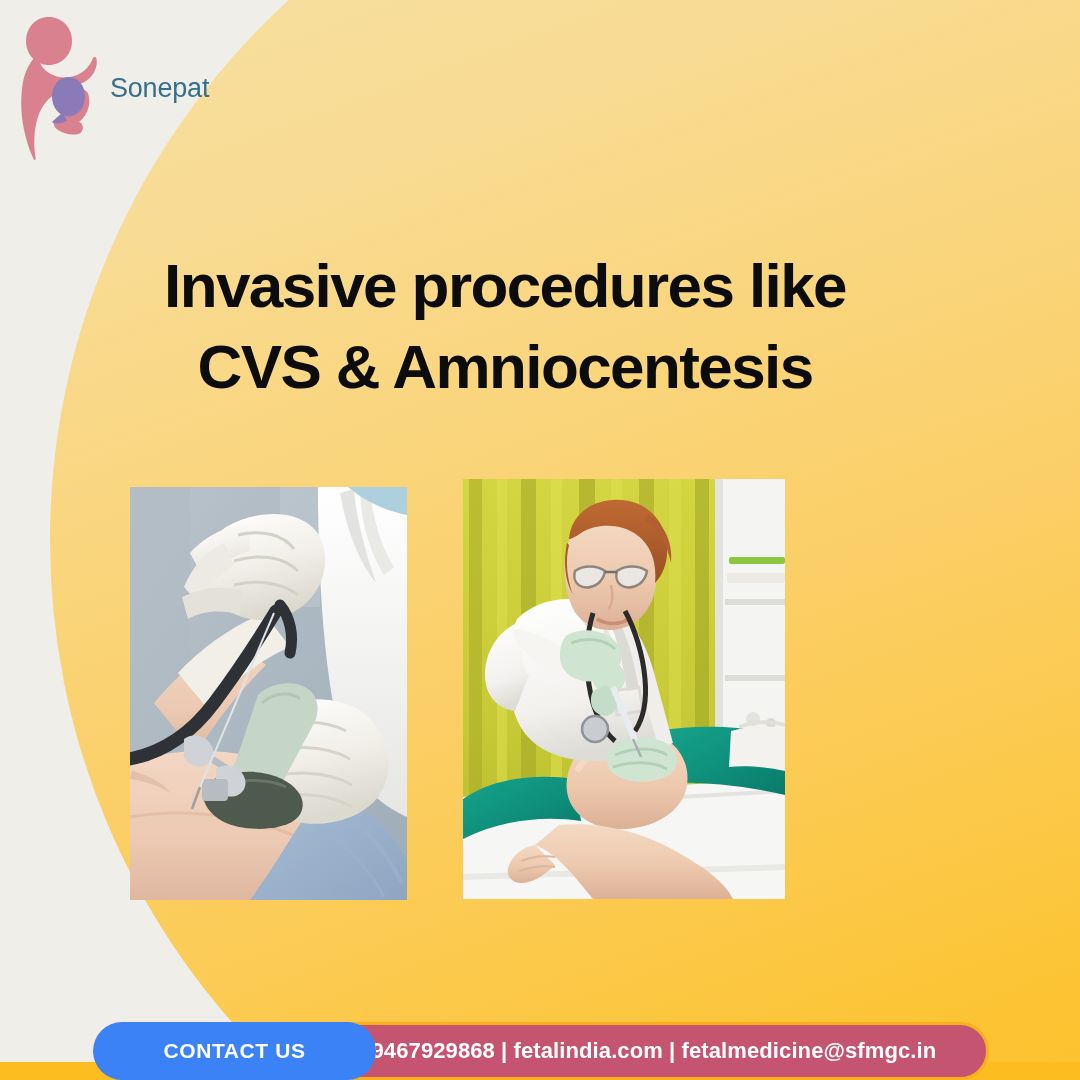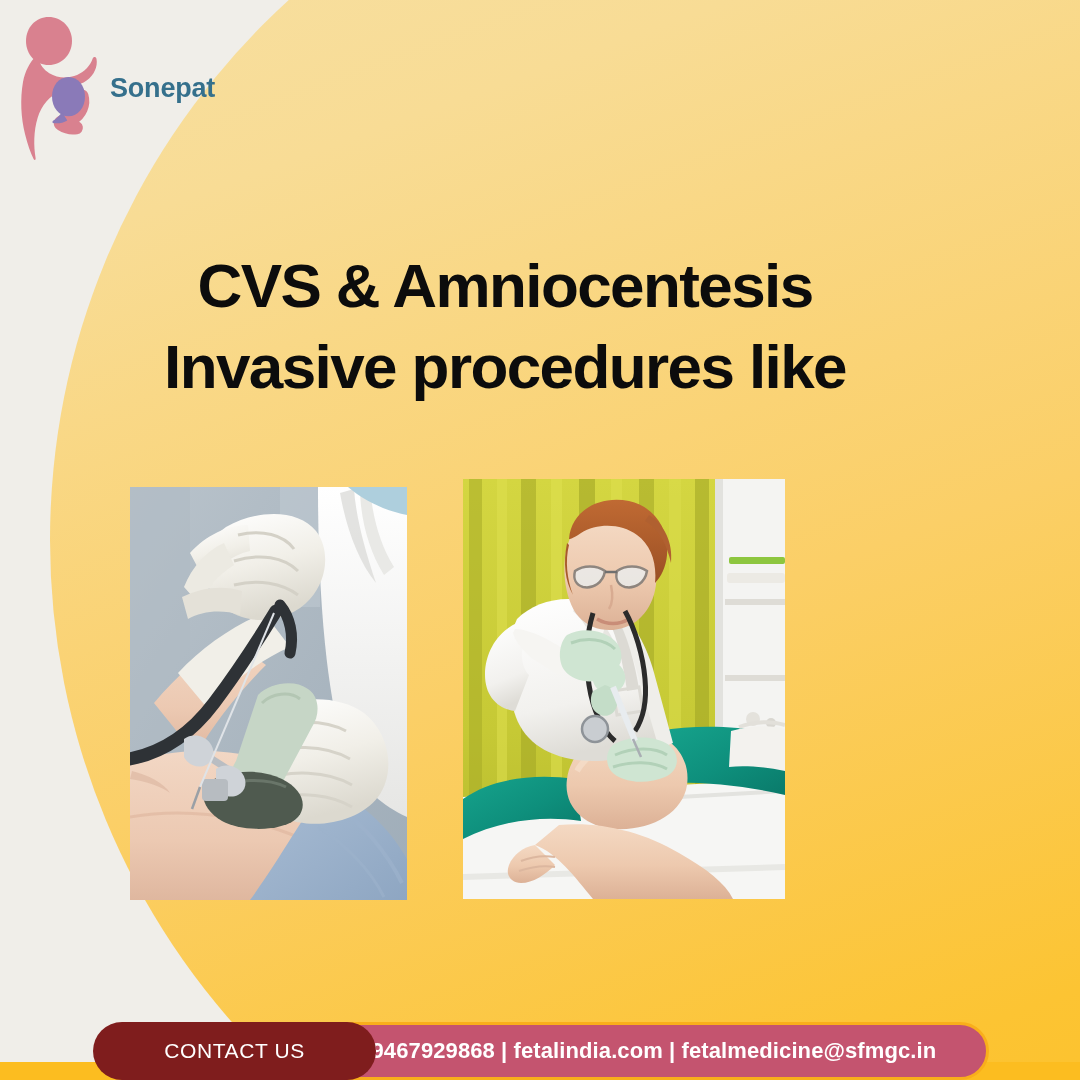--- a/index.html
+++ b/index.html
@@ -31,21 +31,21 @@
 
   
   .logo-block{
     position:absolute;left:10px;top:14px;
     display:flex;align-items:center;gap:4px;
   }
   .logo-mark{width:96px;height:148px;display:block;}
   .logo-text{
     display:flex;flex-direction:column;
     color:#35708c;
-    font-weight:bold;
+    font-weight:normal;
     font-size:27px;
     line-height:1.22;
     letter-spacing:-0.2px;
   }
 
   
   .headline{
     position:absolute;
     left:0;top:246px;width:1010px;
     text-align:center;
@@ -83,25 +83,25 @@
     display:flex;align-items:center;justify-content:center;
     color:#ffffff;
     font-weight:bold;
     font-size:22px;
     letter-spacing:0.1px;
     white-space:nowrap;
   }
   .contact-pill{
     position:absolute;left:0;top:0;
     width:283px;height:58px;
-    background:#7f1d1d;
+    background:#3b82f6;
     border-radius:29px;
     display:flex;align-items:center;justify-content:center;
     color:#ffffff;
-    font-weight:normal;
+    font-weight:bold;
     font-size:21px;
     letter-spacing:0.6px;
   }
 </style>
 </head>
 <body>
 
 <div class="canvas">
 
   <div class="yellow-blob"></div>
@@ -114,22 +114,22 @@
       <path d="M72 82c2.6 8.6-1.4 17.6-9.6 22.6-3 1.8-6.4 2.8-10 3-2 .2-2.6 2-1 3 4.4 2.8 9.6 4 15 3.2" fill="none" stroke="#d9818f" stroke-width="13" stroke-linecap="round"></path>
       <path d="M75 82.5c0 11.2-7.2 19.8-16.5 19.8-9.3 0-16.5-8.6-16.5-19.8s7.2-19.5 16.5-19.5c9.3 0 16.5 8.3 16.5 19.5z" fill="#8a7ab8"></path>
       <path d="M52 98c-2.5 4-5.5 6.8-8.6 8.4-1.5.8-1.2 2.6.5 2.8 4.6.6 9.4-.4 13.4-2.8z" fill="#8a7ab8"></path>
     </svg>
     <div class="logo-text">
       <span>Sonepat</span>
     </div>
   </div>
 
   <div class="headline">
+    <span class="ln">Invasive procedures like</span>
     <span class="ln">CVS &amp; Amniocentesis</span>
-    <span class="ln">Invasive procedures like</span>
   </div>
 
   <div class="photo photo-left">
     <svg viewBox="0 0 277 413" preserveAspectRatio="xMidYMid slice">
       <defs>
         <linearGradient id="bgWallL" x1="0" y1="0" x2="1" y2="1">
           <stop offset="0%" stop-color="#b9c3cb"></stop>
             <stop offset="55%" stop-color="#aab6c0"></stop>
             <stop offset="100%" stop-color="#9fadb9"></stop>
         </linearGradient>

